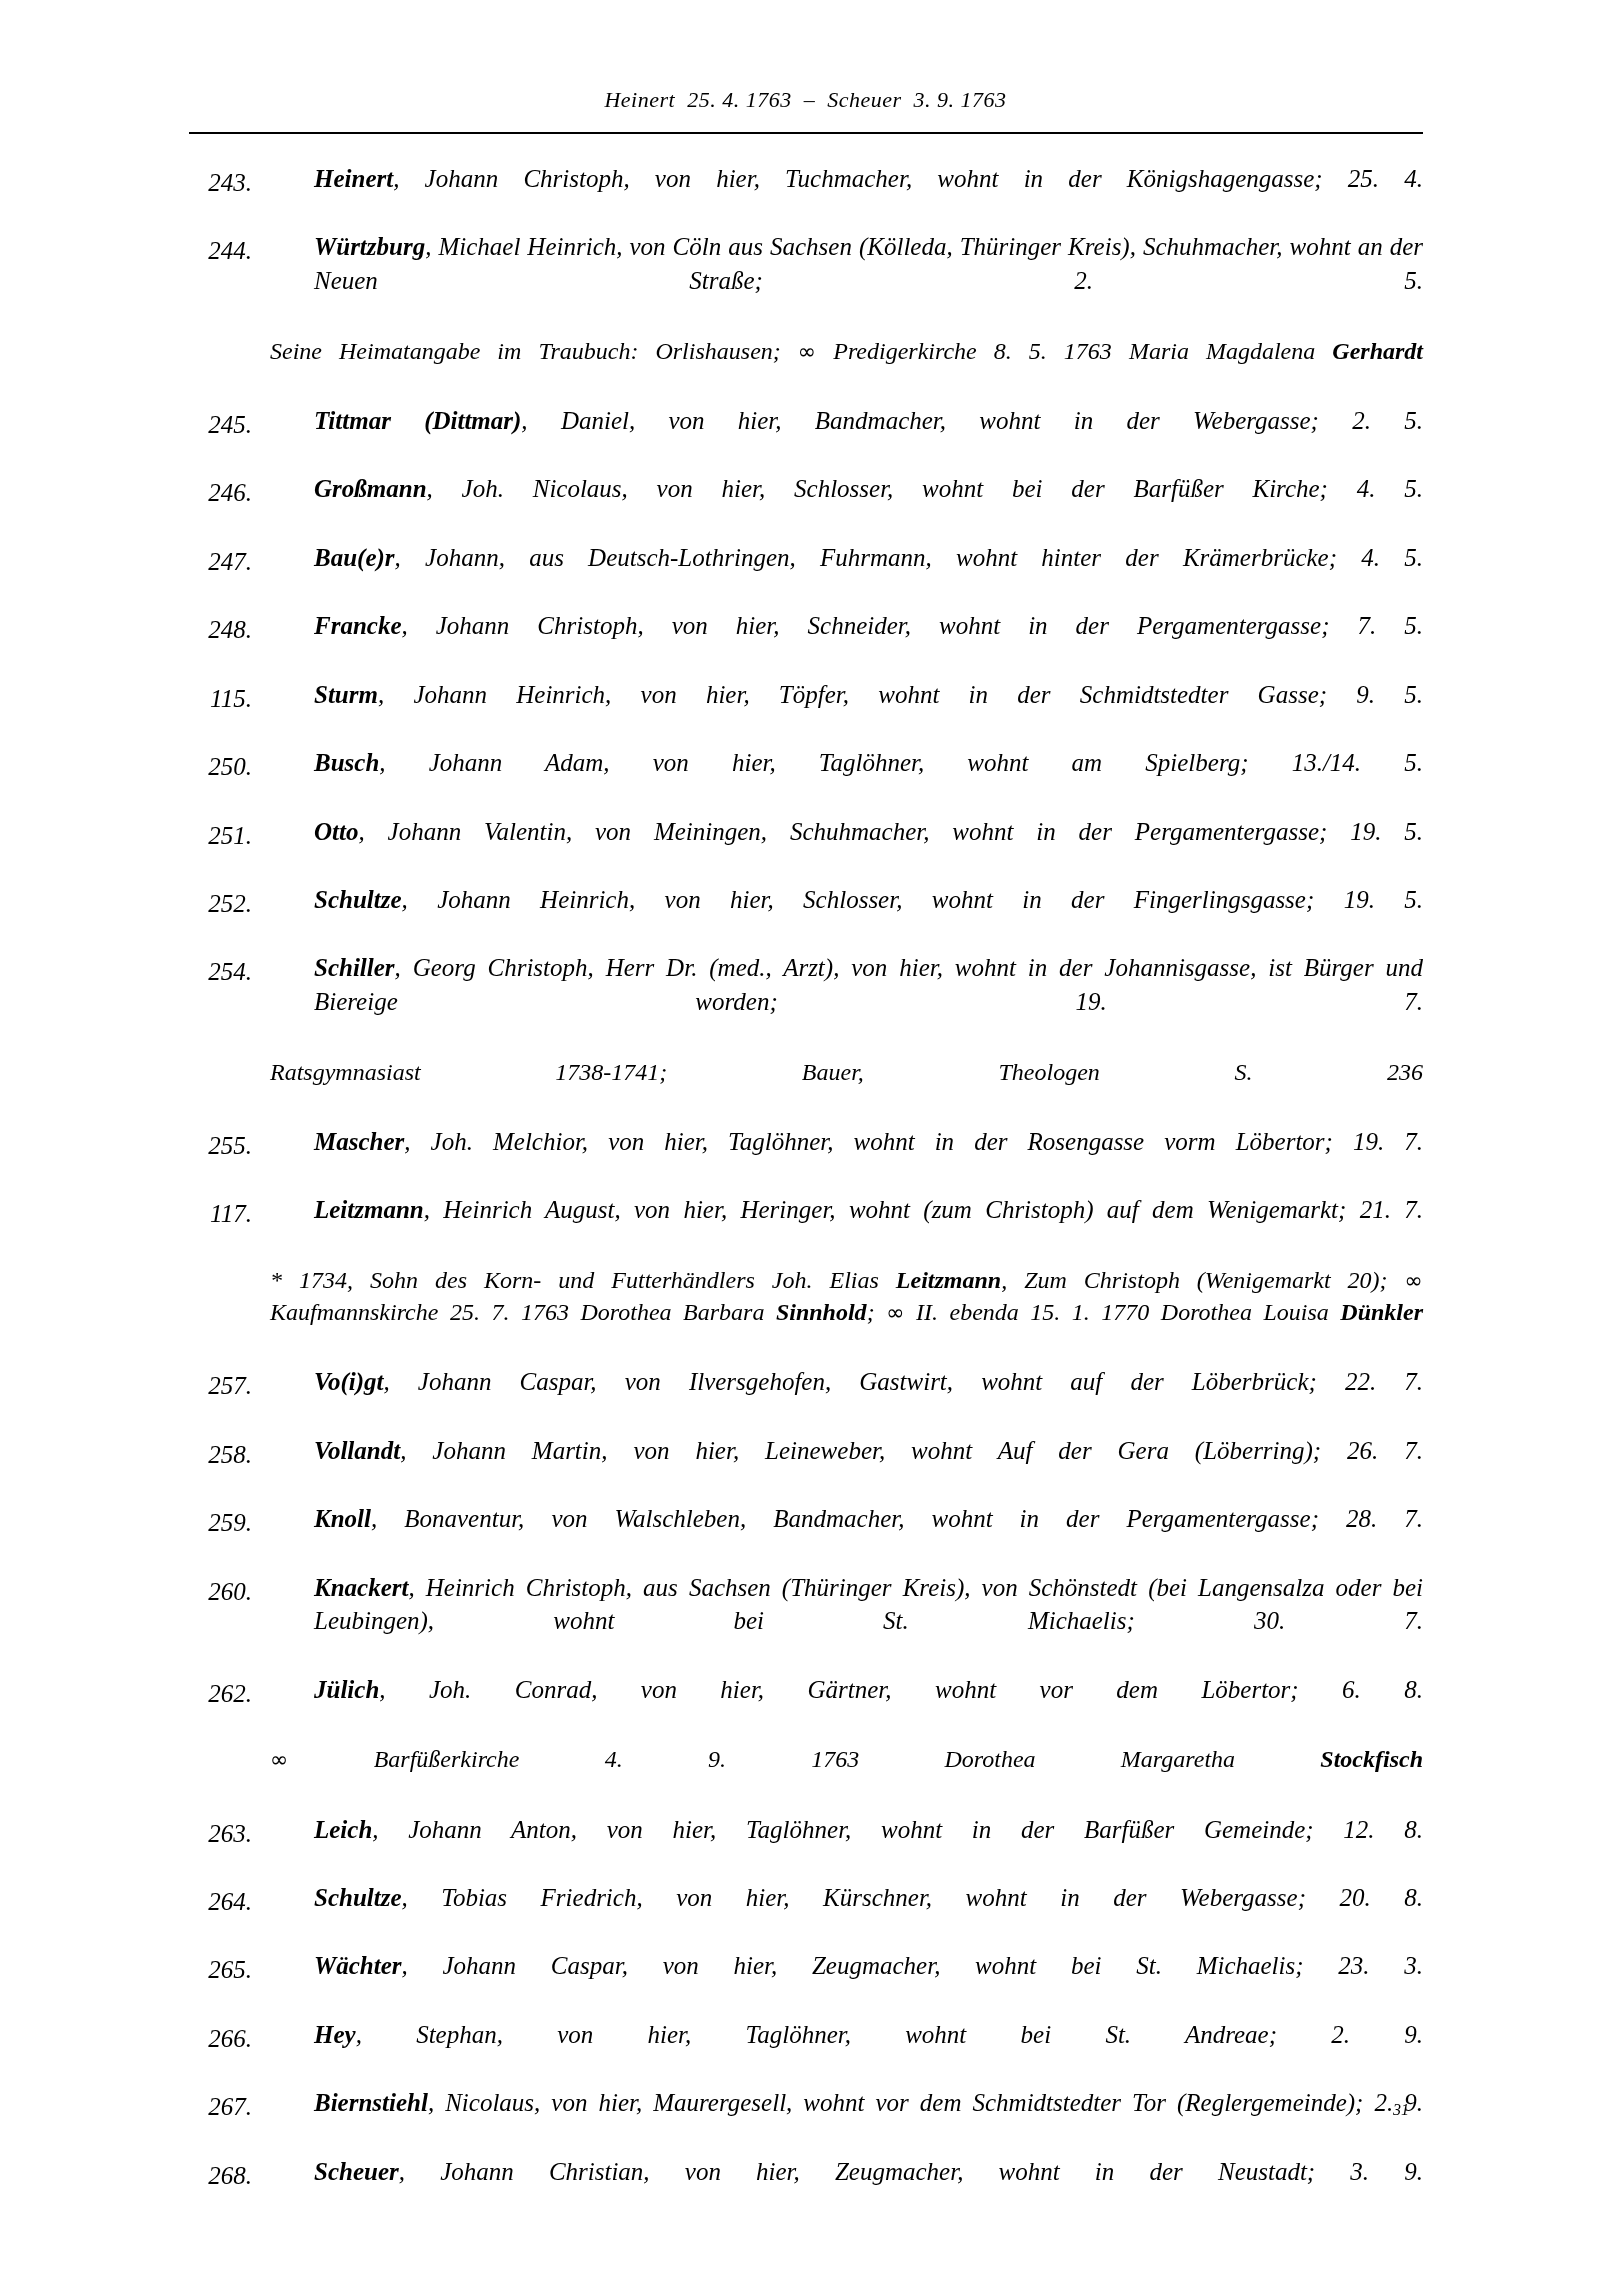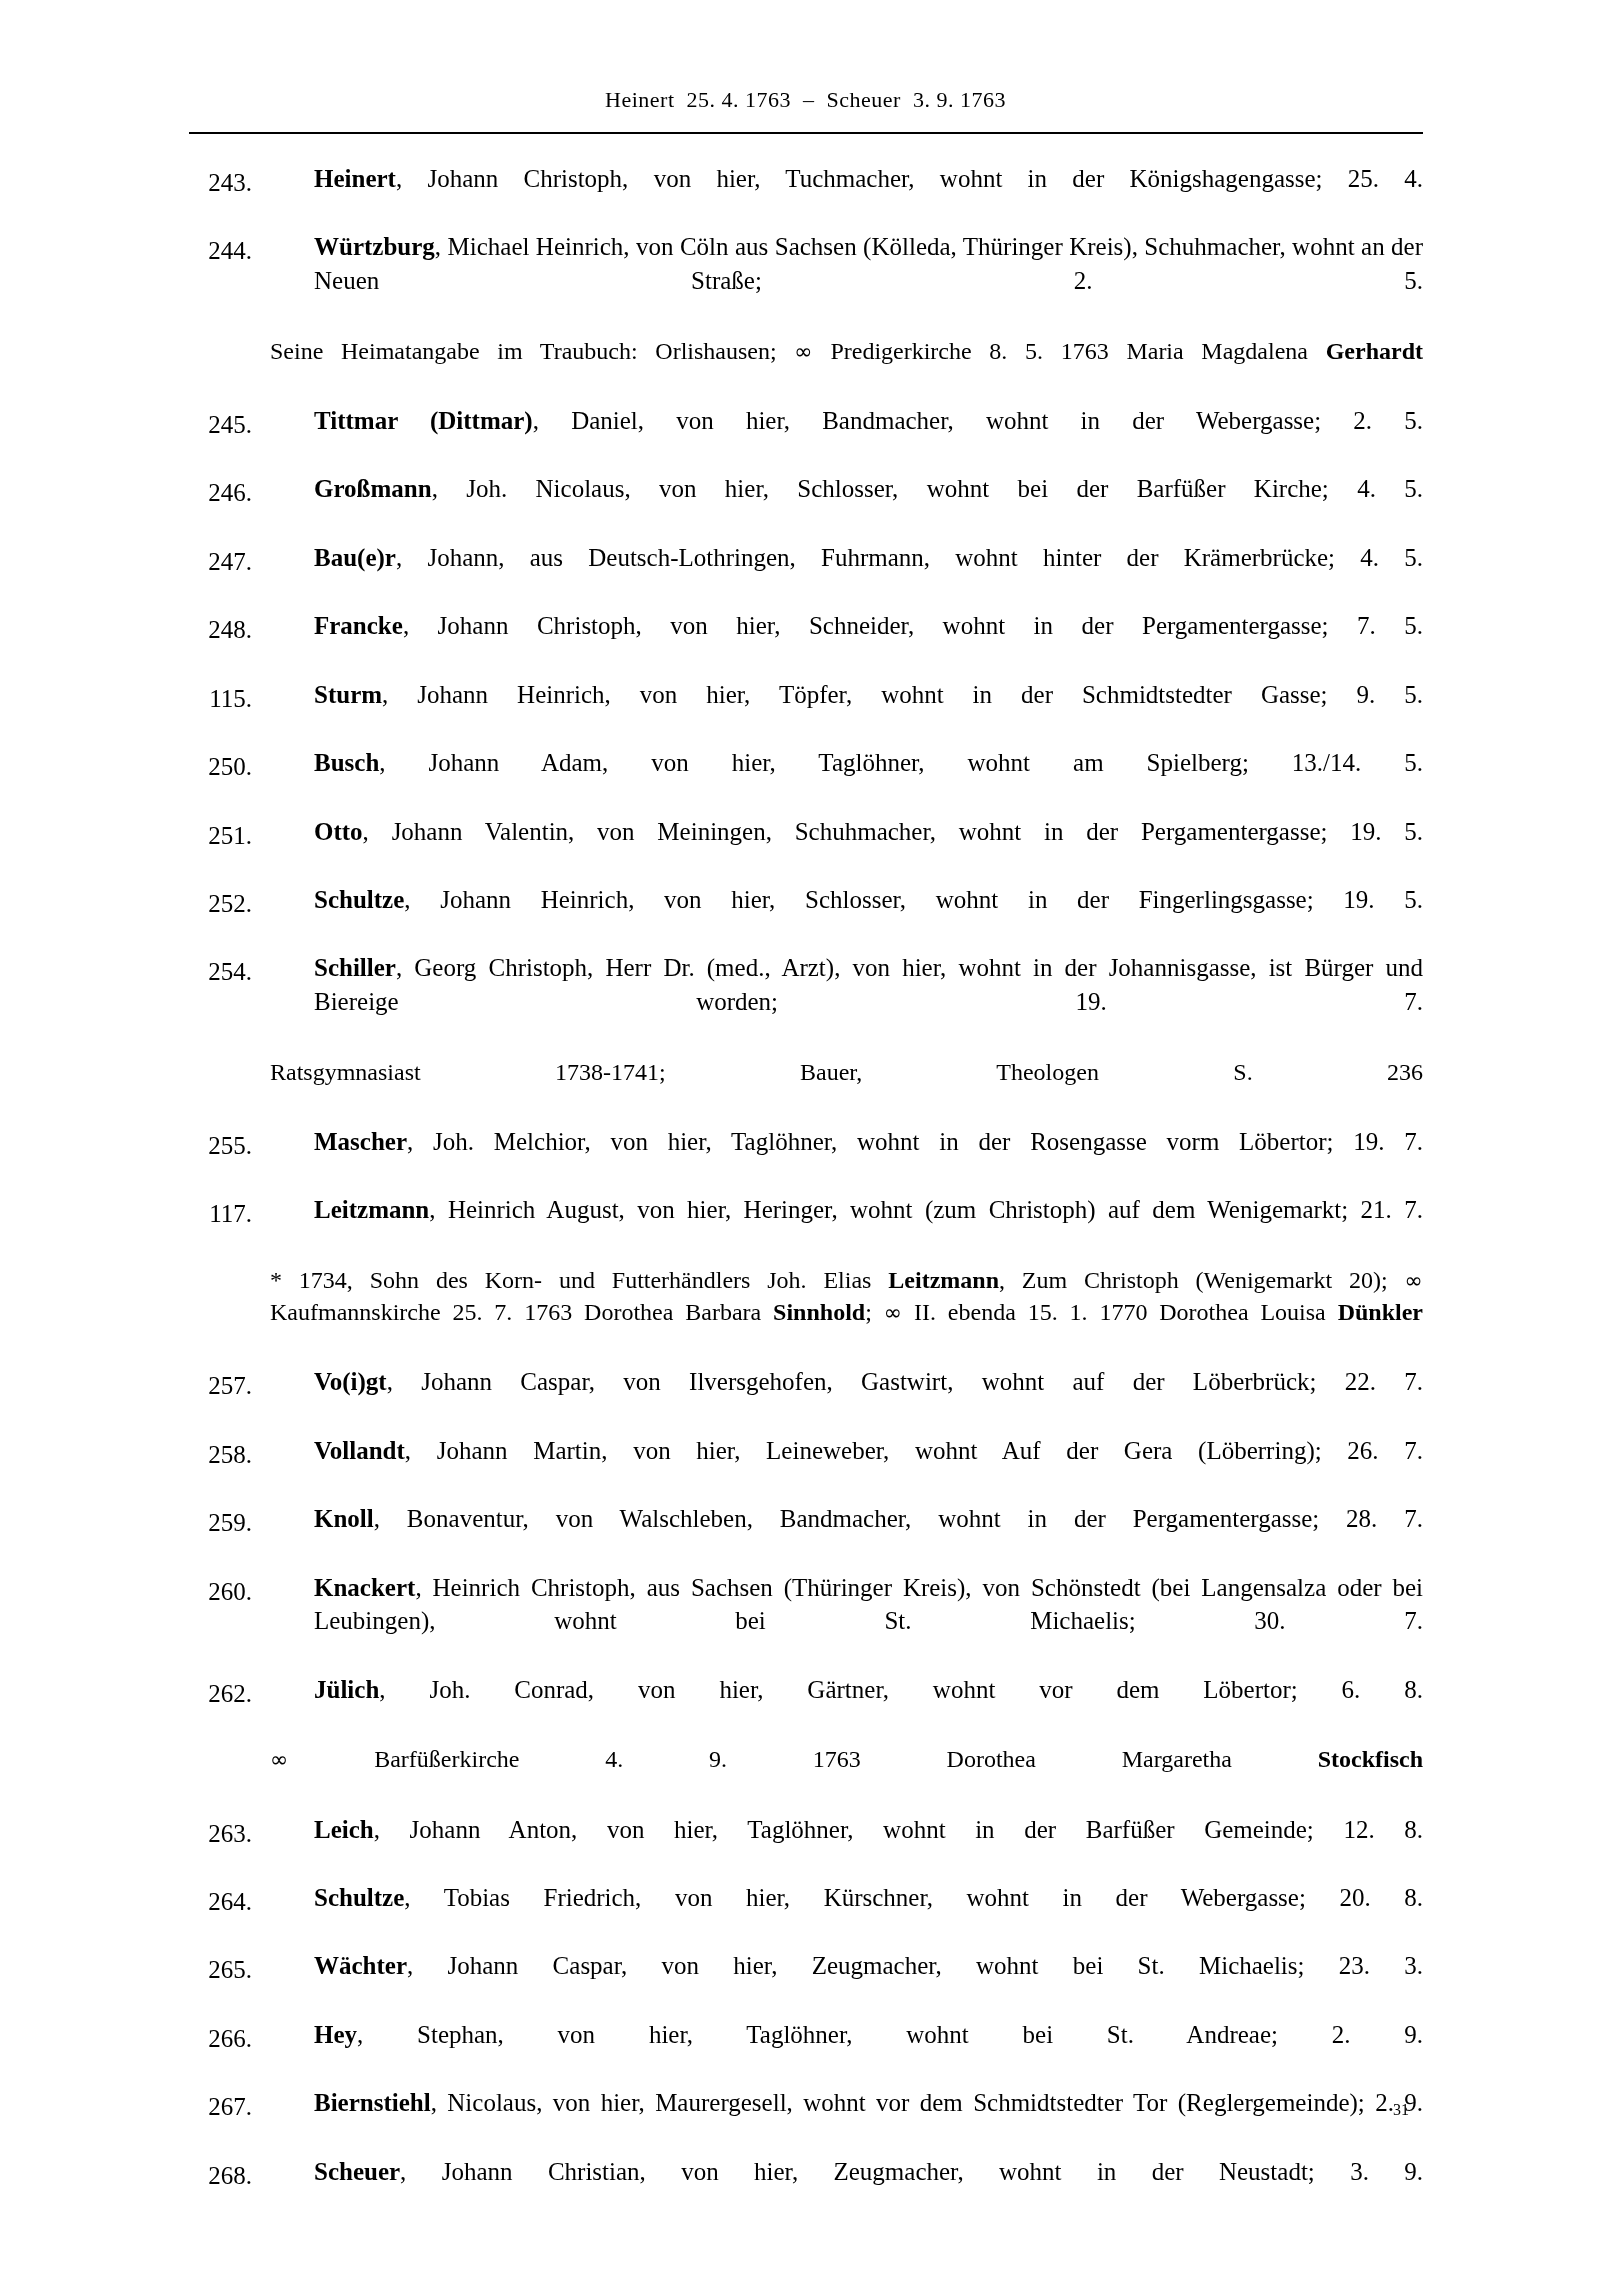--- a/index.html
+++ b/index.html
@@ -11,20 +11,21 @@
     font-family: "Liberation Serif", "DejaVu Serif", serif;
     color: #000000;
   }
   .page {
     position: relative;
     width: 1610px;
     height: 2295px;
     background: #ffffff;
     box-sizing: border-box;
     overflow: hidden;
+    font-style: italic;
   }
 
   
   .runhead {
     position: absolute;
     left: 189px;
     top: 87px;
     width: 1233px;
     text-align: center;
     font-size: 22px;

